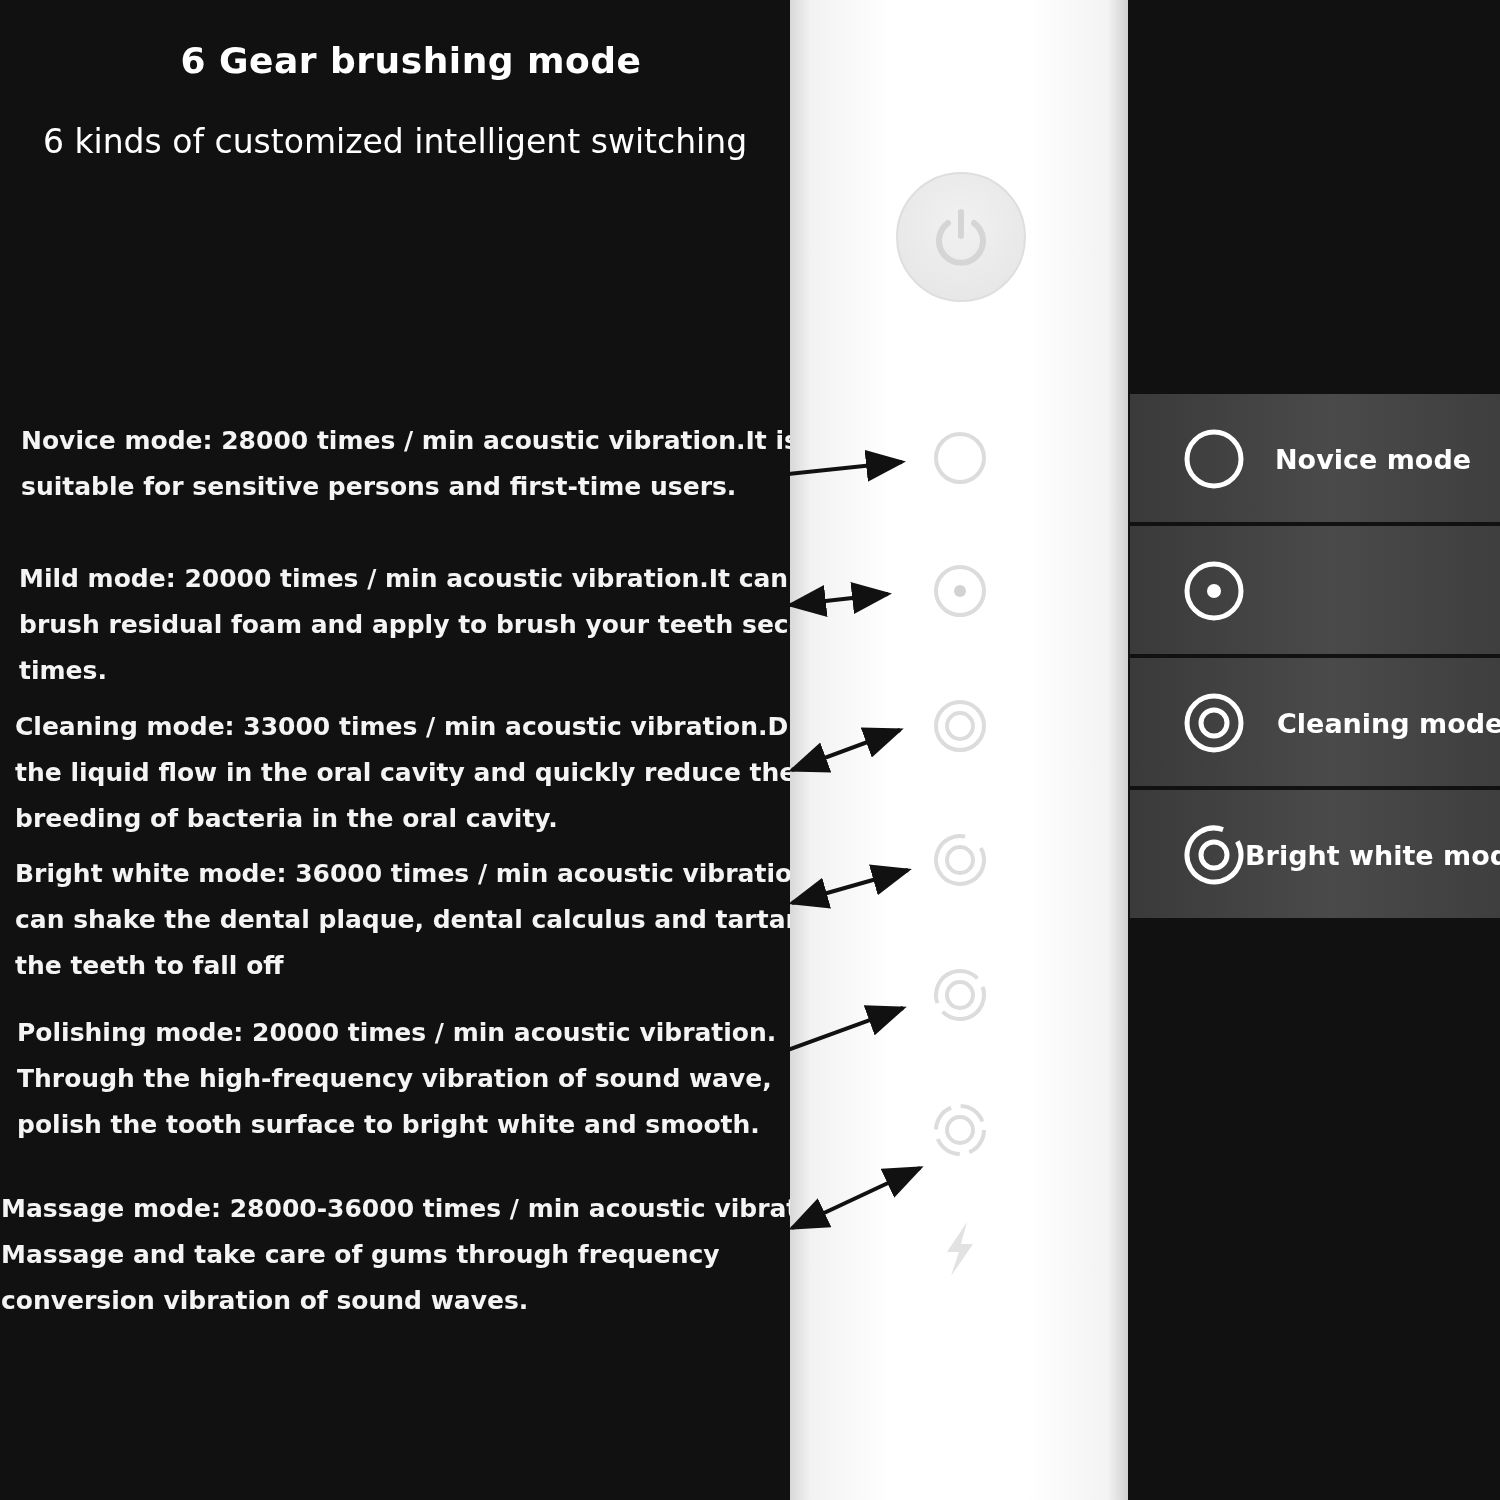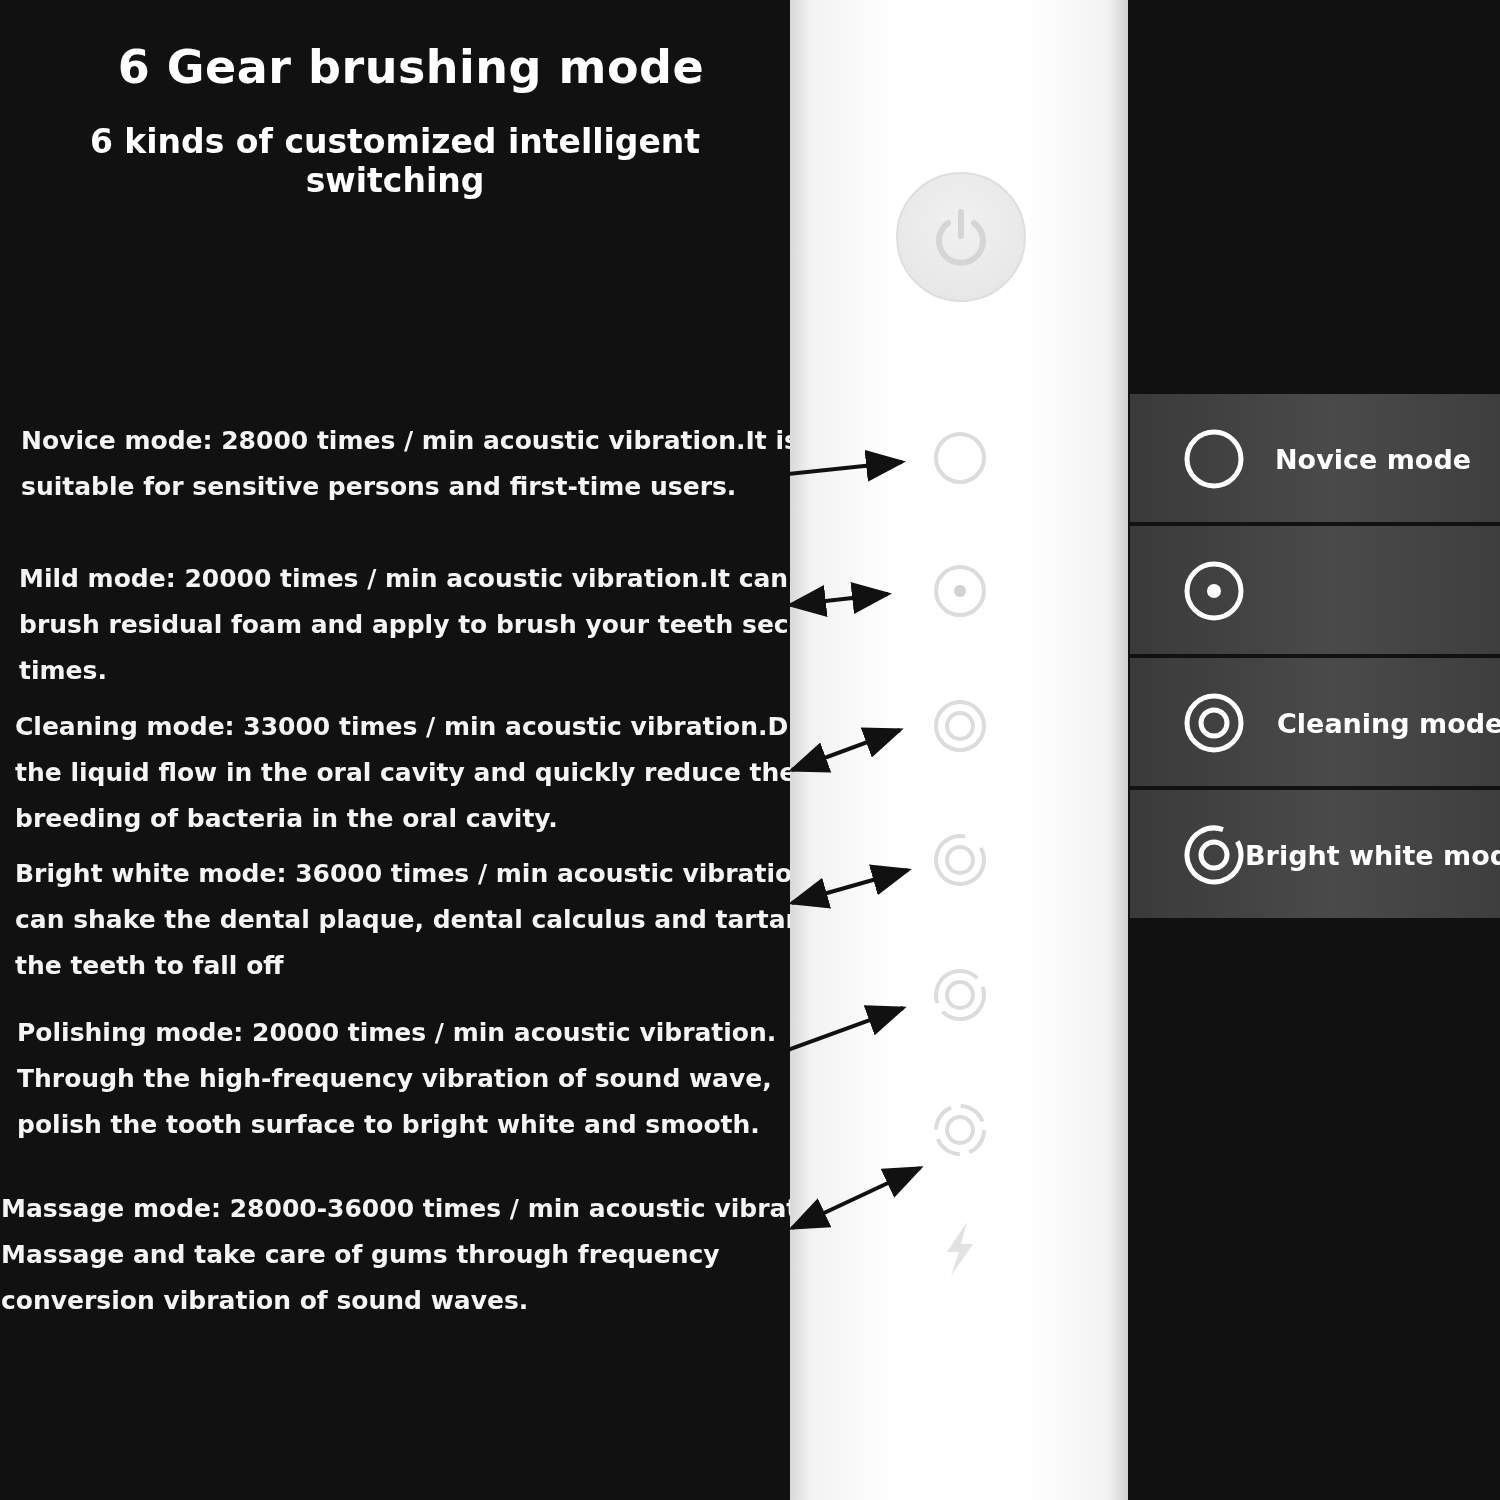--- a/index.html
+++ b/index.html
@@ -3,25 +3,25 @@
   <meta charset="utf-8">
   <style>
     html, body { margin: 0; padding: 0; }
     body {
       width: 1500px; height: 1500px; background: #111111;
       position: relative; overflow: hidden;
       font-family: "DejaVu Sans", sans-serif; color: #ffffff;
     }
     .title {
       position: absolute; left: 0; width: 822px; top: 40px; text-align: center;
-      font-size: 46px; font-weight: bold; letter-spacing: 0.5px;
+      font-size: 36px; font-weight: bold; letter-spacing: 0.5px;
     }
     .subtitle {
       position: absolute; left: 0; width: 790px; top: 122px; text-align: center;
-      font-size: 33px; font-weight: bold;
+      font-size: 33px; font-weight: normal;
     }
     .desc {
       position: absolute; font-size: 25px; font-weight: bold; line-height: 46px;
       white-space: pre-line; color: #f4f4f4;
     }
     .handle {
       position: absolute; left: 790px; top: 0; width: 338px; height: 1500px;
       background: linear-gradient(90deg, #d8d8d8 0%, #f2f2f2 6%, #ffffff 30%, #ffffff 70%, #f3f3f3 94%, #d0d0d0 100%);
     }
     .power-btn {

